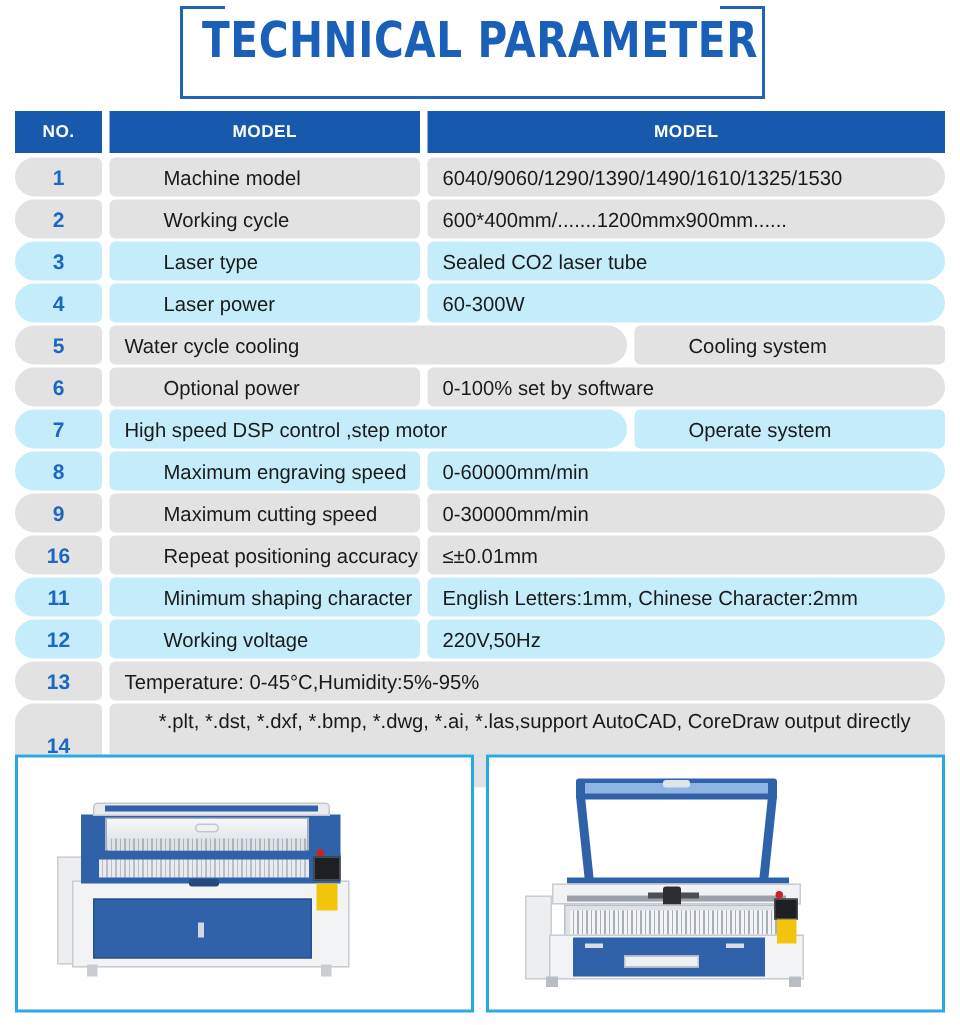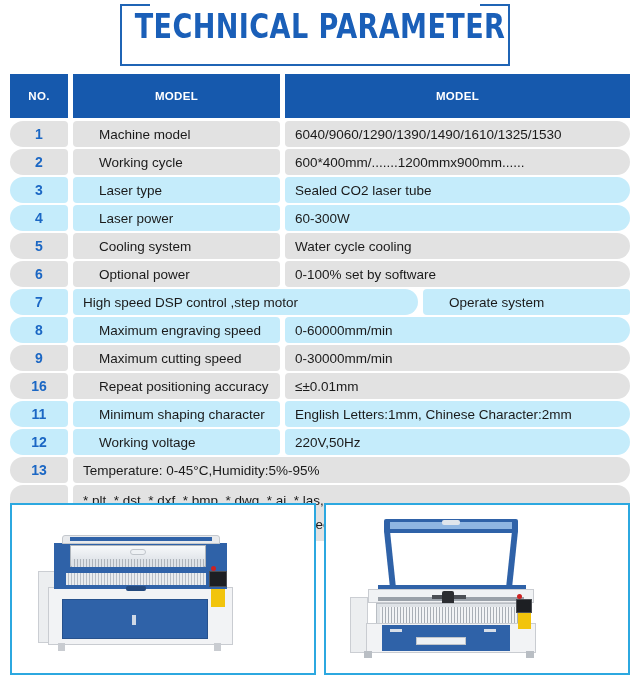--- a/index.html
+++ b/index.html
@@ -72,44 +72,44 @@
   }
   .cell {
     box-sizing: border-box;
     display: flex;
     align-items: center;
     font-size: 13.5px;
     color: #1a1a1a;
     overflow: hidden;
   }
   .c-no    { width: 58px; justify-content: center; border-radius: 13px 4px 4px 13px; }
-  .c-mid   { width: 207px; padding-left: 26px; border-radius: 4px; margin-left: 5px; }
+  .c-mid   { width: 207px; padding-left: 36px; border-radius: 4px; margin-left: 5px; }
   .c-val   { flex: 1; padding-left: 10px; border-radius: 4px 13px 13px 4px; margin-left: 5px; }
 
   
   .row-head { margin-bottom: 3px; }
   .row-head .cell {
     background: #1659ad;
     color: #ffffff;
     font-weight: bold;
     font-size: 11.5px;
-    height: 44px;
+    height: 28px;
     border-radius: 0;
     justify-content: center;
     padding-left: 0;
     letter-spacing: 0.3px;
   }
   .row-head .c-mid { justify-content: center; }
   .row-head .c-val { justify-content: center; }
 
   
   .row-body .cell { height: 26px; }
   .row-body.tall .cell { height: 56px; }
   .row-body.tall .c-val {
-    flex-direction: column;
+    flex-direction: row;
     align-items: flex-start;
     justify-content: center;
     line-height: 1.75;
   }
 
   .shade-gray .cell { background: #e2e2e2; }
   .shade-blue .cell { background: #c5ecfb; }
 
   .no-num {
     color: #1b67c4;
@@ -245,25 +245,25 @@
           <span>Laser power</span>
         </div>
         <div class="cell c-val">
           <span>60-300W</span>
         </div>
       </div>
       <div class="row row-body shade-gray">
         <div class="cell c-no">
           <span class="no-num">5</span>
         </div>
+        <div class="cell c-val">
+          <span>Water cycle cooling</span>
+        </div>
         <div class="cell c-mid">
           <span>Cooling system</span>
-        </div>
-        <div class="cell c-val">
-          <span>Water cycle cooling</span>
         </div>
       </div>
       <div class="row row-body shade-gray">
         <div class="cell c-no">
           <span class="no-num">6</span>
         </div>
         <div class="cell c-mid">
           <span>Optional power</span>
         </div>
         <div class="cell c-val">

